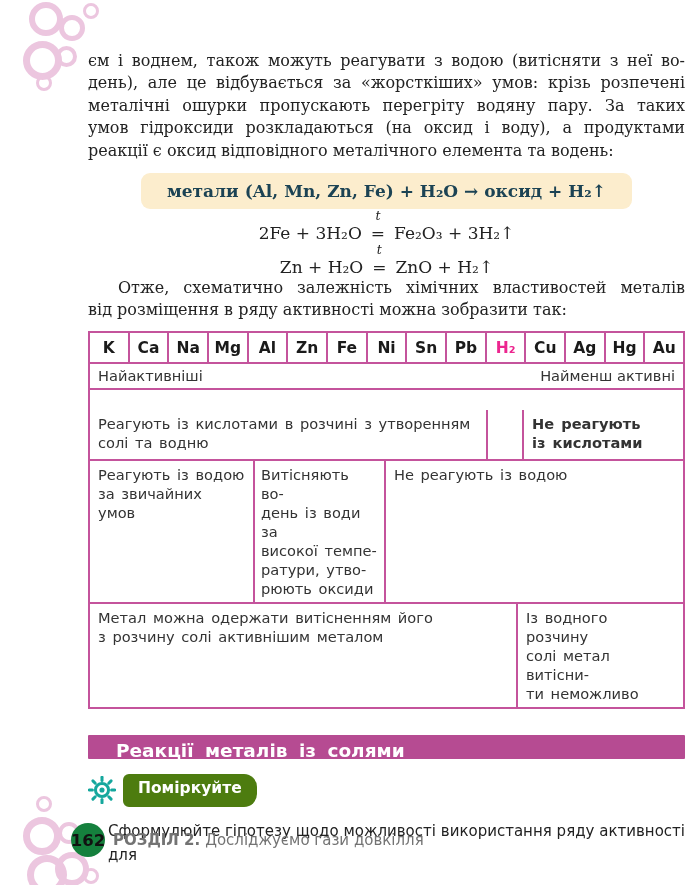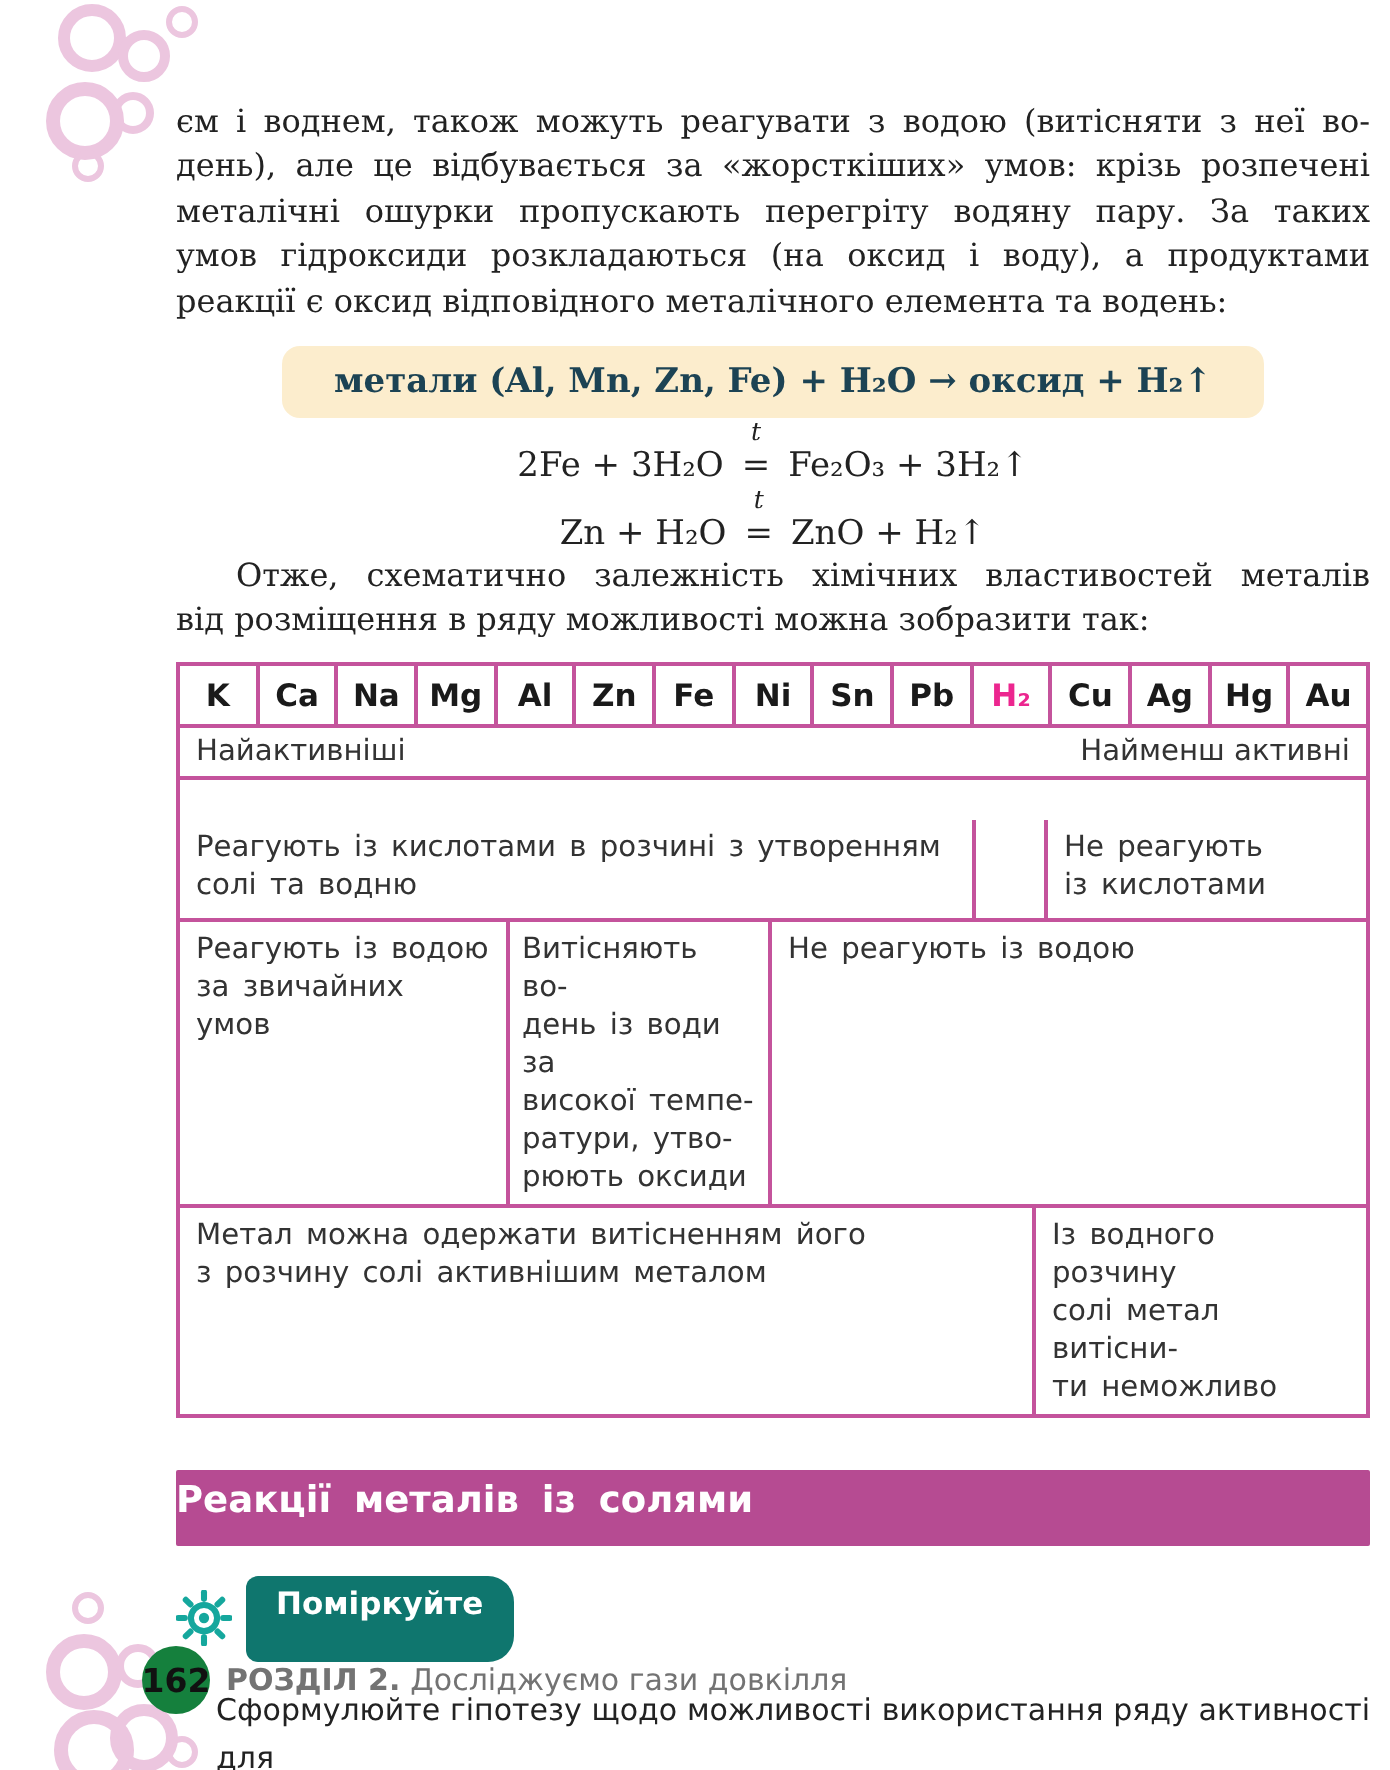--- a/index.html
+++ b/index.html
@@ -34,43 +34,43 @@
   .trow:last-child{border-bottom:none;}
   .tcell{border-right:2px solid #c4539c;box-sizing:border-box;padding:4px 8px;
          white-space:pre-line;line-height:19px;word-spacing:2px;}
   .tcell:last-child{border-right:none;}
   .trow.elements .tcell{flex:1;text-align:center;font-weight:bold;font-size:15.5px;
          color:#1a1a1a;padding:5px 0 4px 0;white-space:nowrap;line-height:20px;}
   .trow.elements .tcell.pink{color:#ec268f;}
   .row-activity{display:flex;justify-content:space-between;padding:3px 8px 4px 8px;width:100%;box-sizing:border-box;}
   .c-w400{flex:0 0 398px;}
   .c-w36{flex:0 0 36px;}
-  .c-w159{flex:0 0 159px;}
+  .c-w159{flex:0 0 159px;font-weight:bold;}
   .c-w165{flex:0 0 165px;}
   .c-w131{flex:0 0 131px;padding:4px 6px;}
   .c-w297{flex:0 0 297px;}
   .c-w428{flex:0 0 428px;}
   .h52{min-height:49px;margin-top:20px;}
   .h100{min-height:100px;}
   .h74{min-height:70px;}
 
   
   .section-bar{
     margin-top:26px;background:#b64b92;color:#fff;font-family:"DejaVu Sans",sans-serif;
-    font-weight:bold;font-size:18.5px;height:38px;line-height:31px;
+    font-weight:bold;font-size:18.5px;height:24px;line-height:31px;padding-left:28px;
     word-spacing:5px;border-radius:1px;
   }
 
   
   .think{margin-top:15px;font-family:"DejaVu Sans",sans-serif;}
   .think-head{display:flex;align-items:center;gap:7px;}
   .gear{width:28px;height:28px;flex:0 0 28px;}
   .badge{
-    background:#0f766e;color:#fff;font-weight:bold;font-size:15.5px;
-    padding:5px 15px 20px 15px;border-radius:6px 13px 13px 6px;
+    background:#4d7c0f;color:#fff;font-weight:bold;font-size:15.5px;
+    padding:5px 15px 10px 15px;border-radius:6px 13px 13px 6px;
   }
   .think-text{margin:12px 0 0 20px;width:577px;font-size:15px;line-height:24px;color:#222;}
 
   
   .footer{position:absolute;left:71px;top:823px;display:flex;align-items:center;
           font-family:"DejaVu Sans",sans-serif;}
   .page-circle{
     width:34px;height:34px;border-radius:50%;background:#15803d;color:#111;
     font-weight:bold;font-size:16.5px;display:flex;align-items:center;justify-content:center;
   }
@@ -113,21 +113,21 @@
   </div>
   <div class="equation">
     <span>Zn + H₂O</span>
       <span class="eqsign"><i class="t">t</i><span>=</span></span>
       <span>ZnO + H₂↑</span>
   </div>
 
 
   <div class="para">
     <div class="jline indent">Отже, схематично залежність хімічних властивостей металів</div>
-    <div class="jline end">від розміщення в ряду можливості можна зобразити так:</div>
+    <div class="jline end">від розміщення в ряду активності можна зобразити так:</div>
   </div>
 
   <div class="atable">
     <div class="trow elements">
       <div class="tcell">K</div>
       <div class="tcell">Ca</div>
       <div class="tcell">Na</div>
       <div class="tcell">Mg</div>
       <div class="tcell">Al</div>
       <div class="tcell">Zn</div>

